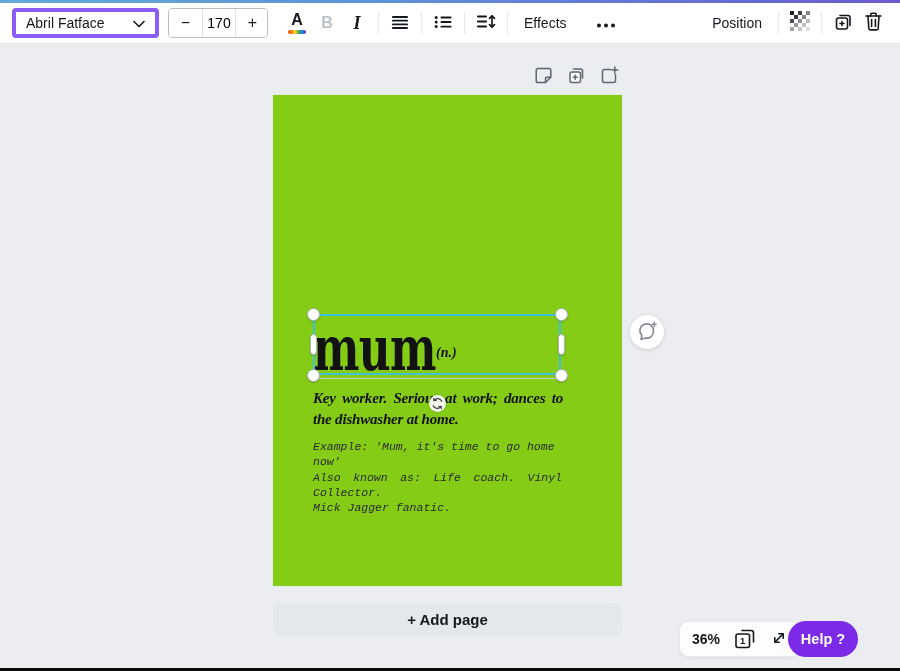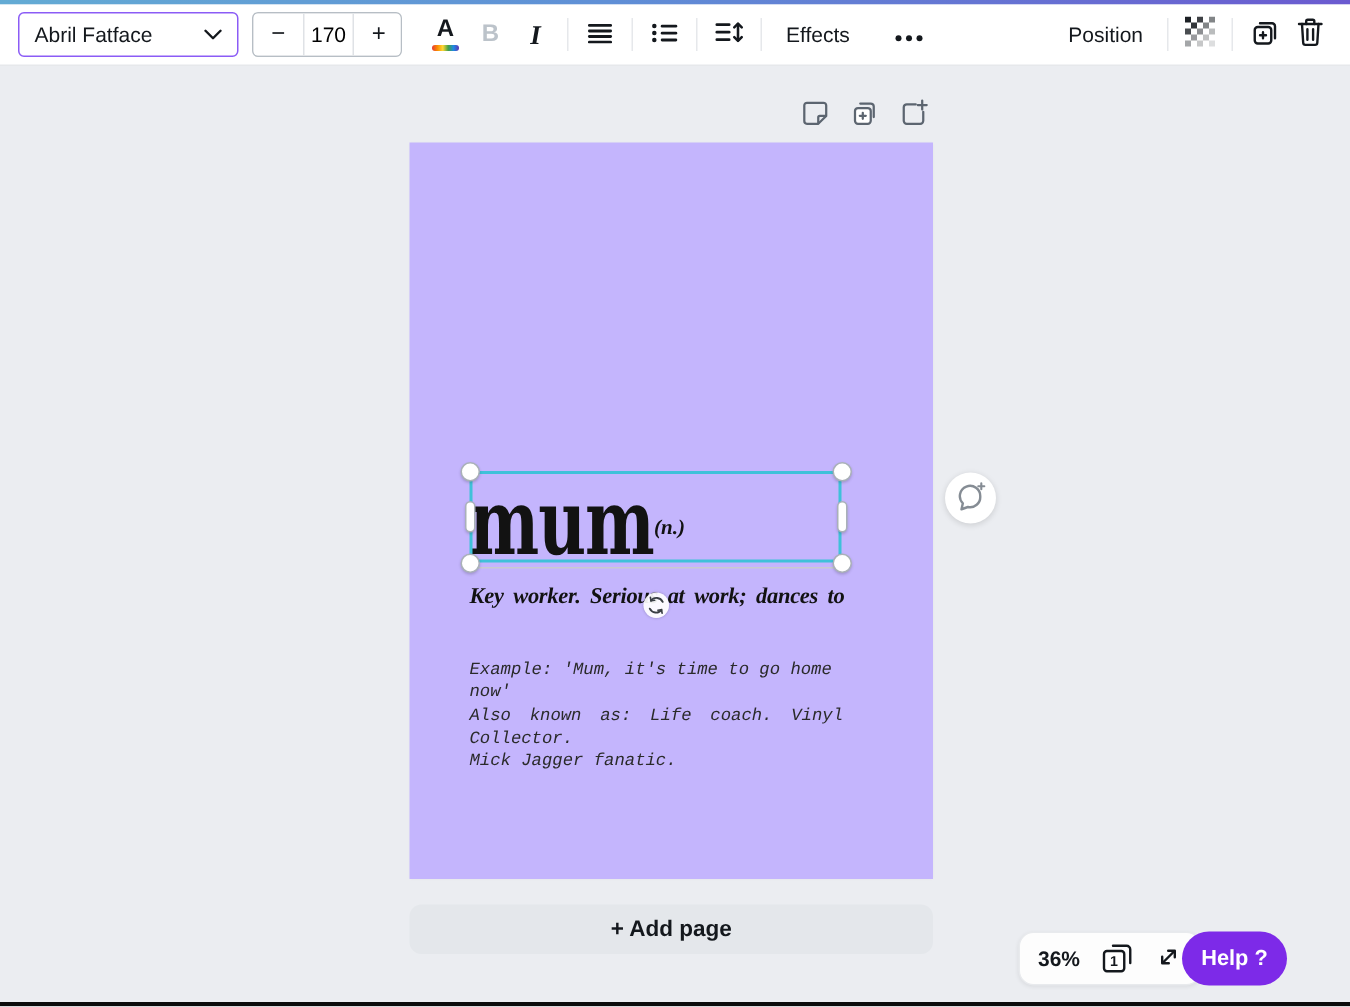--- a/index.html
+++ b/index.html
@@ -7,21 +7,21 @@
   body { font-family:"Liberation Sans", sans-serif; color:#14181d; }
   .app { position:relative; width:900px; height:671px; background:#ebedf1; overflow:hidden; }
 
   
   .gradient-bar { position:absolute; top:0; left:0; width:100%; height:3px;
     background:linear-gradient(90deg,#63abd4 0%,#5f8fd6 45%,#6b5ad0 100%); }
 
   
   .toolbar { position:absolute; top:3px; left:0; width:100%; height:41px; background:#fff;
     border-bottom:1px solid #e6e8eb; display:flex; align-items:center; padding:0 12px; }
-  .font-selector { width:147px; height:30px; border:1px solid #8b5cf6; border-radius:4px;
+  .font-selector { width:147px; height:30px; border:4px solid #8b5cf6; border-radius:4px;
     display:flex; align-items:center; justify-content:space-between; padding:0 10px; cursor:pointer; }
   .font-selector .label { font-size:14px; font-weight:500; white-space:nowrap; }
   .size-stepper { width:100px; height:30px; border:1px solid #b7bec5; border-radius:4px;
     display:flex; align-items:stretch; margin-left:9px; overflow:hidden; }
   .size-stepper button { flex:0 0 33px; background:#fff; border:none; font-size:16px; cursor:pointer; color:#14181d; }
   .size-stepper input { flex:1; width:34px; border:none; outline:none; text-align:center; font-size:14px; font-weight:500;
     border-left:1px solid #dfe2e6; border-right:1px solid #dfe2e6; font-family:"Liberation Sans",sans-serif; }
   .tbtn { height:32px; min-width:30px; display:flex; flex-direction:column; align-items:center; justify-content:center;
     background:none; border:none; border-radius:4px; cursor:pointer; color:#14181d; }
   .color-btn { margin-left:14px; }
@@ -32,21 +32,21 @@
   .italic-btn { font-family:"Liberation Serif",serif; font-style:italic; font-size:18px; font-weight:600; }
   .divider { width:1px; height:22px; background:#e6e8eb; margin:0 6px; }
   .label-btn { font-size:14px; font-weight:500; padding:0 10px; }
   .spacer { flex:1; }
   .icon { display:block; }
 
   
   .page-actions { position:absolute; top:66px; left:533px; display:flex; gap:13px; }
   .page-actions .pa-btn { width:20px; height:20px; background:none; border:none; cursor:pointer; padding:0; }
 
-  .page { position:absolute; left:273px; top:95px; width:349px; height:491px; background:#c4b5fd;
+  .page { position:absolute; left:273px; top:95px; width:349px; height:491px; background:#84cc16;
     box-shadow:0 0 2px rgba(0,0,0,.06); }
 
   .doc-title { position:absolute; left:40px; top:218px; width:118px; height:62px; }
   .doc-title .word { display:inline-block; font-family:"DejaVu Serif",serif; font-weight:700; font-size:61px;
     line-height:normal; letter-spacing:-1px; color:#121212; transform:scaleX(.72); transform-origin:left top; white-space:nowrap; }
   .doc-annotation { position:absolute; left:163px; top:250px; font-family:"Liberation Serif",serif;
     font-style:italic; font-weight:700; font-size:14px; color:#121212; }
   .doc-definition { position:absolute; left:40px; top:293px; width:250px; font-family:"Liberation Serif",serif;
     font-style:italic; font-weight:700; font-size:15px; line-height:21px; color:#121212; letter-spacing:-.2px; }
   .doc-definition .just { text-align:justify; text-align-last:justify; }
@@ -262,20 +262,21 @@
   </div>
 
   <div class="page">
     <div class="doc-title">
       <span class="word">mum</span>
     </div>
     <div class="doc-annotation">(n.)</div>
 
     <div class="doc-definition">
       <div class="just">Key worker. Serious at work; dances to</div>
+      <div>the dishwasher at home.</div>
     </div>
 
     <div class="doc-example">
       <div>Example: 'Mum, it's time to go home now'</div>
       <div class="just">Also known as: Life coach. Vinyl Collector.</div>
       <div>Mick Jagger fanatic.</div>
     </div>
   </div>
 
   <div class="under-line"></div>

